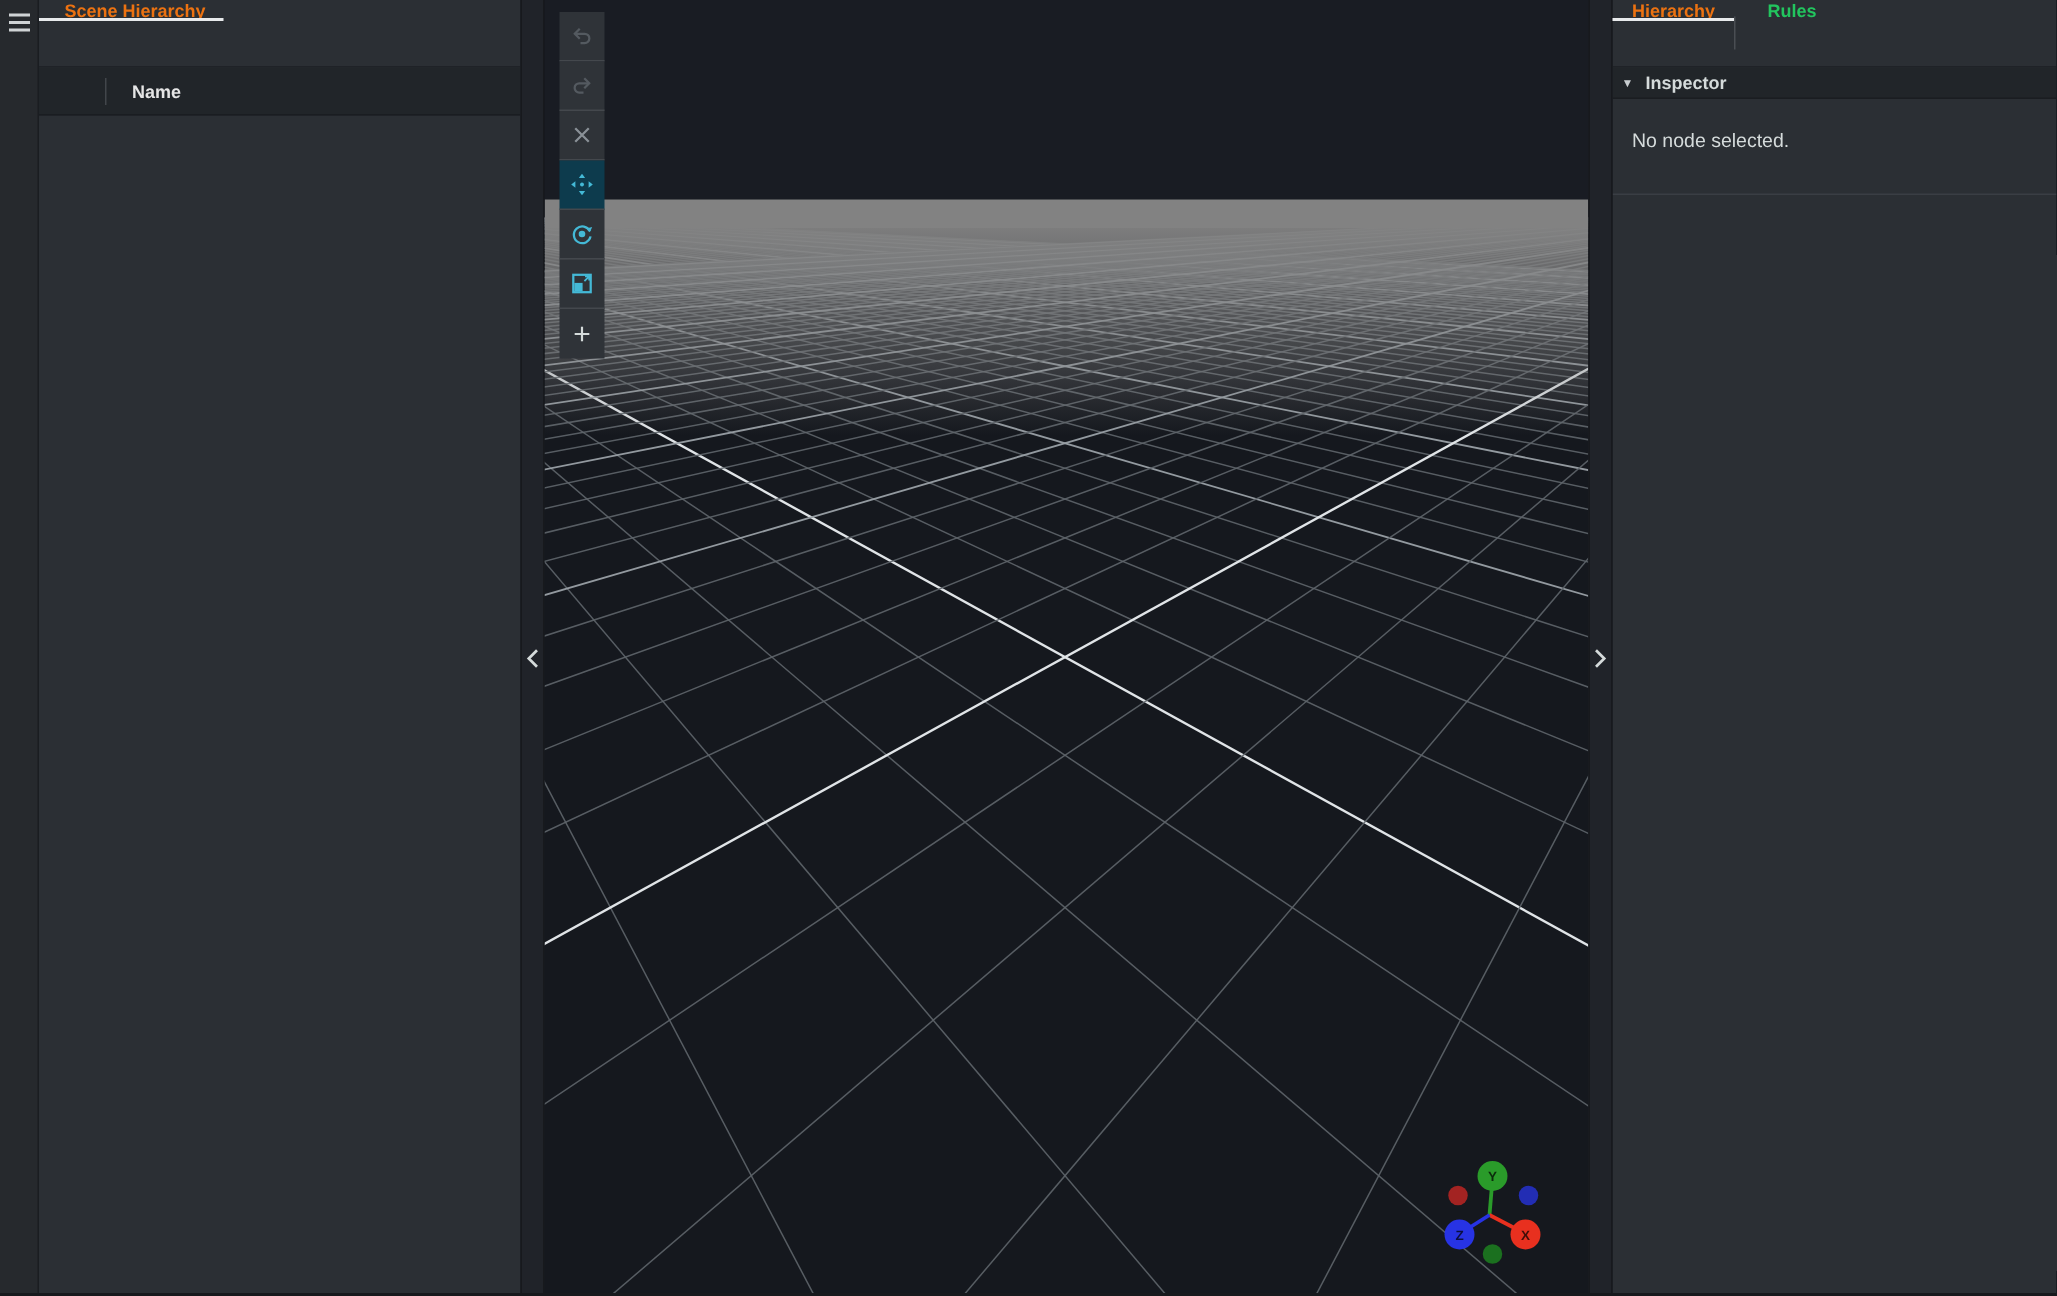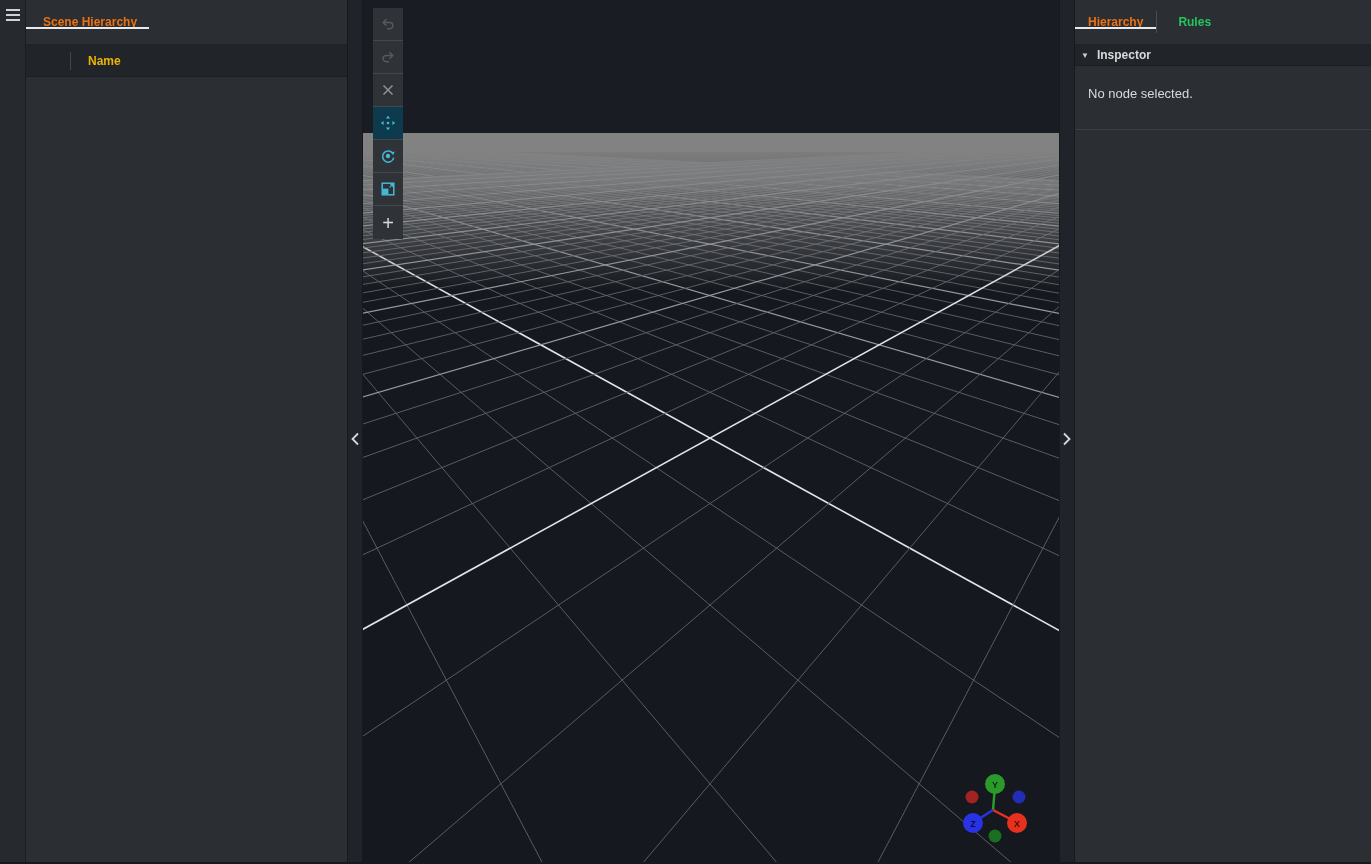--- a/index.html
+++ b/index.html
@@ -18,42 +18,42 @@
     padding-top: 9px; flex: none;
   }
   .hamburger { width: 14px; margin: 0 auto; cursor: pointer; }
   .hamburger .bar { height: 2px; background: #cfd3d5; margin-bottom: 3px; }
 
   
   .panel { background: #2b2f34; display: flex; flex-direction: column; flex: none; }
   .left-panel  { width: 321px; }
   .right-panel { width: 296px; }
   .tabbar {
-    height: 45px; display: flex; align-items: center;
+    height: 45px; display: flex; align-items: flex-start;
     border-bottom: 1px solid #1f2227; flex: none;
   }
   .tab {
     position: relative; display: flex; align-items: center;
     font-size: 12px; font-weight: bold; color: #22c55e;
     padding: 0 13px; cursor: pointer; white-space: nowrap;
   }
   .tab.active { color: #ec7211; }
   .tab.active::after {
     content: ""; position: absolute; left: 0; right: 0; bottom: 0;
     height: 2px; background: #e8eaec;
   }
   .tab-divider { width: 1px; height: 22px; background: #4a4e53; align-self: center; }
 
   
   .table-header {
     height: 32px; background: #212529; display: flex; align-items: center;
     border-bottom: 1px solid #1a1d21; flex: none;
   }
   .col-divider { width: 1px; height: 18px; background: #42464b; margin-left: 44px; }
-  .col-label { font-size: 12px; font-weight: bold; color: #eab308; margin-left: 17px; }
+  .col-label { font-size: 12px; font-weight: bold; color: #e5e5e5; margin-left: 17px; }
   .panel-body { flex: 1; }
 
   
   .section-header {
     height: 21px; background: #212529; display: flex; align-items: center;
     font-size: 12px; font-weight: bold; color: #d5dbdb;
     padding-left: 6px; cursor: pointer; flex: none;
     border-bottom: 1px solid #1a1d21;
   }
   .caret { font-size: 8px; color: #c8cdd0; margin-right: 8px; }

